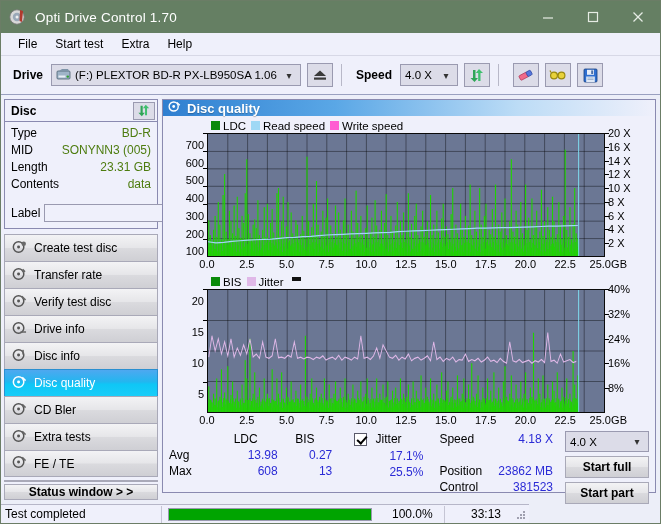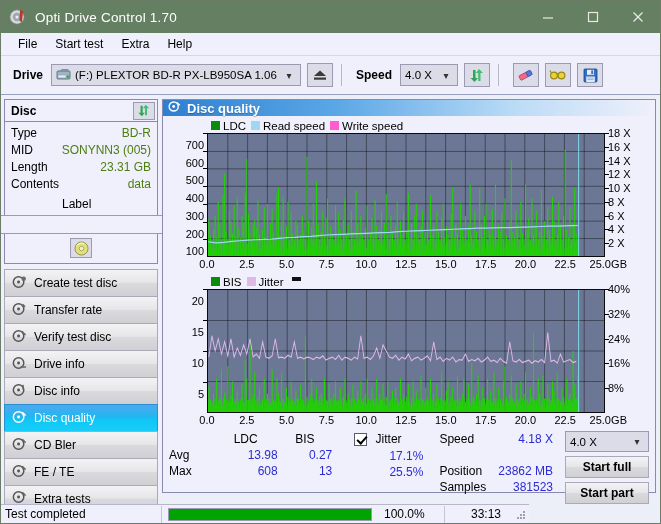--- a/index.html
+++ b/index.html
@@ -135,21 +135,21 @@
     background: #dcdce8; border: 1px solid #9a9ab0;
     display: flex; align-items:center; justify-content:center;
   }
   .disc-rows { padding: 3px 6px 5px 6px; }
   .drow {
     display: flex; justify-content: space-between;
     font-size: 12px; line-height: 16px; margin-bottom: 1px;
   }
   .drow .k { color: #000; }
   .drow .v { color: #4d7c0f; }
-  .labelrow { display:flex; align-items:center; gap:4px; margin-top:5px;flex-direction:column; }
+  .labelrow { display:flex; align-items:center; gap:4px; margin-top:11px; }
   .labelrow .k { width: 38px; font-size:12px; }
   .label-input {
     flex: 1; height: 18px;
     background: #eff0fb;
     border: 1px solid #9a9ab0;
   }
   .label-btn {
     width: 22px; height: 20px;
     background: #dcdce8; border: 1px solid #9a9ab0;
     display:flex; align-items:center; justify-content:center;
@@ -527,31 +527,31 @@
           <span class="nlabel">CD Bler</span>
         </div>
         <div class="navitem">
           <span>
             <svg width="15" height="14" viewBox="0 0 16 15">
                 <circle cx="7" cy="7.5" r="5.6" fill="none" stroke="#555" stroke-width="1.6"></circle>
                 <circle cx="7" cy="7.5" r="1.6" fill="#555"></circle>
                 <path d="M11 2.5 l3.5 3.5" stroke="#666" stroke-width="1.6"></path>
               </svg>
           </span>
-          <span class="nlabel">FE / TE</span>
+          <span class="nlabel">Extra tests</span>
         </div>
         <div class="navitem">
           <span>
             <svg width="15" height="14" viewBox="0 0 16 15">
                 <circle cx="7" cy="7.5" r="5.6" fill="none" stroke="#555" stroke-width="1.6"></circle>
                 <circle cx="7" cy="7.5" r="1.6" fill="#555"></circle>
                 <path d="M11 2.5 l3.5 3.5" stroke="#666" stroke-width="1.6"></path>
               </svg>
           </span>
-          <span class="nlabel">Extra tests</span>
+          <span class="nlabel">FE / TE</span>
         </div>
       </div>
 
       <div class="left-spacer"></div>
       <div class="left-gap"></div>
       <div class="statuswin">Status window &gt; &gt;</div>
     </div>
 
     <div class="rightcol">
       <div class="dq-head">
@@ -1292,21 +1292,21 @@
               <span class="ytick2" style="top:55.55555555555556%">8 X</span>
               <span class="ytickmark2" style="top:55.55555555555556%"></span>
               <span class="ytick2" style="top:44.44444444444444%">10 X</span>
               <span class="ytickmark2" style="top:44.44444444444444%"></span>
               <span class="ytick2" style="top:33.333333333333336%">12 X</span>
               <span class="ytickmark2" style="top:33.333333333333336%"></span>
               <span class="ytick2" style="top:22.22222222222222%">14 X</span>
               <span class="ytickmark2" style="top:22.22222222222222%"></span>
               <span class="ytick2" style="top:11.111111111111116%">16 X</span>
               <span class="ytickmark2" style="top:11.111111111111116%"></span>
-              <span class="ytick2" style="top:0%">18 X</span>
+              <span class="ytick2" style="top:0%">20 X</span>
               <span class="ytickmark2" style="top:0%"></span>
             </div>
         </div>
         <div class="xaxis" id="top-x">
             <span class="xtick" style="left:0%">0.0</span>
             <span class="xtick" style="left:10%">2.5</span>
             <span class="xtick" style="left:20%">5.0</span>
             <span class="xtick" style="left:30%">7.5</span>
             <span class="xtick" style="left:40%">10.0</span>
             <span class="xtick" style="left:50%">12.5</span>
@@ -2103,21 +2103,21 @@
             </tr>
             <tr>
                   <td>&nbsp;</td>
                   <td></td>
                 </tr>
             <tr>
               <td class="lbl">Position</td>
               <td class="num">23862 MB</td>
             </tr>
             <tr>
-              <td class="lbl">Samples</td>
+              <td class="lbl">Control</td>
               <td class="num">381523</td>
             </tr>
           </tbody>
             </table>
 
           <div style="margin-left:12px; display:flex; flex-direction:column; gap:4px;">
             <div class="combo" style="width:84px;height:21px">
               <span class="cap" style="font-weight:normal">4.0 X</span>
               <span class="chev">▾</span>
             </div>
@@ -2129,21 +2129,21 @@
     </div>
   </div>
 
   <div class="statusbar">
     <div class="sb-cell" style="width:160px">Test completed</div>
     <div class="sb-div"></div>
     <div class="sb-cell" style="padding-left:6px">
       <div class="progress">
         <div class="fill" id="pbar" style="width: 100%;"></div>
       </div>
-      <span style="margin-left:12px">100.0%</span>
+      <span style="margin-left:20px">100.0%</span>
     </div>
     <div class="sb-div" style="margin-left:auto"></div>
     <div class="sb-cell" style="width:84px;justify-content:flex-end;padding-right:28px">33:13</div>
     <div class="grip">
       <i style="left:8px;top:8px"></i>
         <i style="left:5px;top:8px"></i>
         <i style="left:8px;top:5px"></i>
       <i style="left:2px;top:8px"></i>
         <i style="left:5px;top:5px"></i>
         <i style="left:8px;top:2px"></i>

